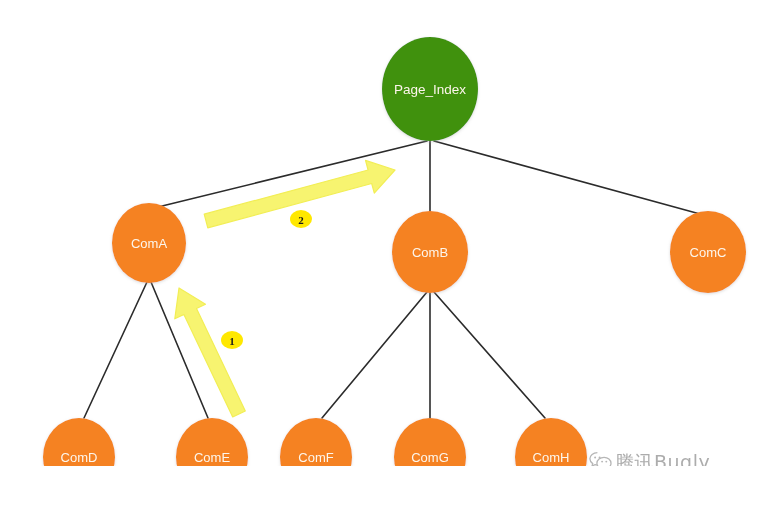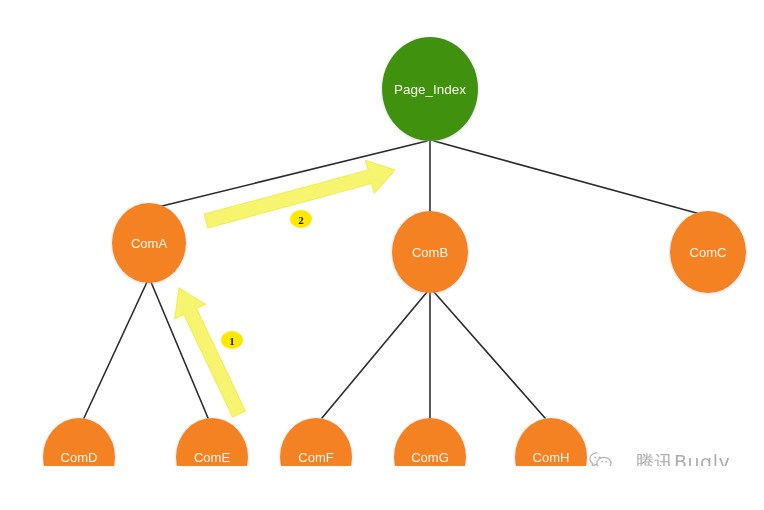--- a/index.html
+++ b/index.html
@@ -46,21 +46,21 @@
   }
   .edge {
     stroke: #2b2b2b;
     stroke-width: 1.6;
     fill: none;
   }
   .watermark {
     position: absolute;
     display: flex;
     align-items: center;
-    gap: 21px;
+    gap: 1px;
     left: 588px;
     top: 450px;
     opacity: 0.72;
     text-align: center;
   }
   .watermark-text {
     font-family: "DejaVu Sans", sans-serif;
     font-size: 19px;
     color: #8d8d8d;
     letter-spacing: 0.5px;

